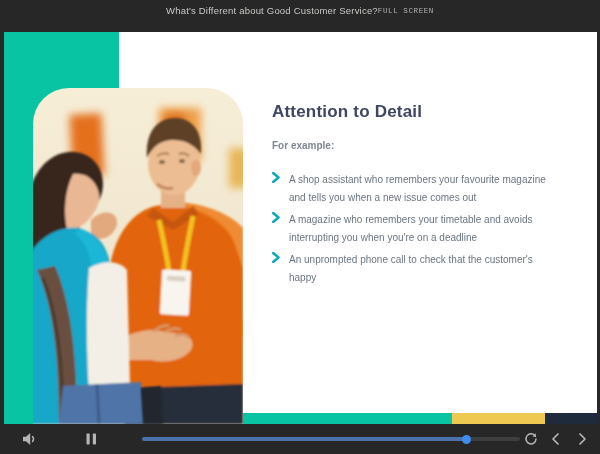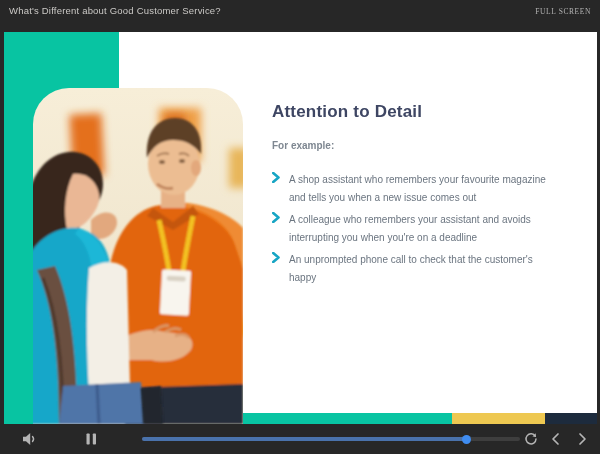--- a/index.html
+++ b/index.html
@@ -7,27 +7,27 @@
   body {
     font-family:"Liberation Sans","DejaVu Sans",sans-serif;
     background:#282828;
   }
   .app { position:relative; width:600px; height:454px; background:#282828; }
 
   
   .topbar {
     position:absolute; left:0; top:0; width:600px; height:32px;
     background:#272727; display:flex; align-items:flex-start;
-    justify-content:space-between; padding:5px 9px 0 9px;
+    justify-content:center; padding:5px 9px 0 9px;
   }
   .topbar .title { font-size:9.5px; color:#cbc9c6; letter-spacing:.2px; }
   .topbar .fullscreen {
     background:none; border:none; color:#b4b4b4; font-size:7.5px;
     letter-spacing:.6px; cursor:pointer; padding:2px 0 0 0;
-    font-family:Liberation Serif, serif;
+    font-family:Liberation Mono, monospace;
   }
 
   
   .stage { position:absolute; left:0; top:32px; width:484px; height:392px; }
   .slide {
     position:absolute; left:4px; top:0; width:593px; height:392px;
     background:#ffffff; overflow:hidden;
   }
   .teal-band {
     position:absolute; left:0; top:0; width:115px; height:392px;
@@ -181,21 +181,21 @@
           <li>
             <svg class="chev" width="8" height="11" viewBox="0 0 8 11">
                 <path d="M1.2,1 L6.5,5.5 L1.2,10" fill="none" stroke="#17a5c4" stroke-width="2.6" stroke-linecap="round" stroke-linejoin="round"></path>
               </svg>
             <span class="btxt">A shop assistant who remembers your favourite magazine and tells you when a new issue comes out</span>
           </li>
           <li>
             <svg class="chev" width="8" height="11" viewBox="0 0 8 11">
                 <path d="M1.2,1 L6.5,5.5 L1.2,10" fill="none" stroke="#17a5c4" stroke-width="2.6" stroke-linecap="round" stroke-linejoin="round"></path>
               </svg>
-            <span class="btxt">A colleague who remembers your assistant and avoids interrupting you when you're on a deadline</span>
+            <span class="btxt">A magazine who remembers your timetable and avoids interrupting you when you're on a deadline</span>
           </li>
           <li>
             <svg class="chev" width="8" height="11" viewBox="0 0 8 11">
                 <path d="M1.2,1 L6.5,5.5 L1.2,10" fill="none" stroke="#17a5c4" stroke-width="2.6" stroke-linecap="round" stroke-linejoin="round"></path>
               </svg>
             <span class="btxt">An unprompted phone call to check that the customer's happy</span>
           </li>
         </ul>
       </div>
 

